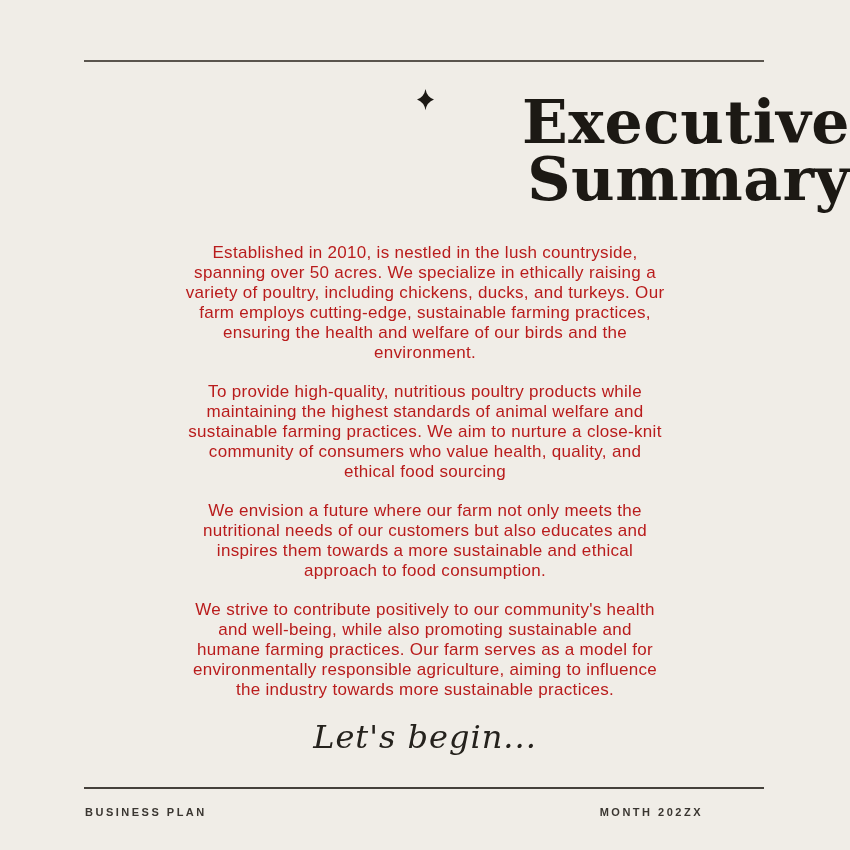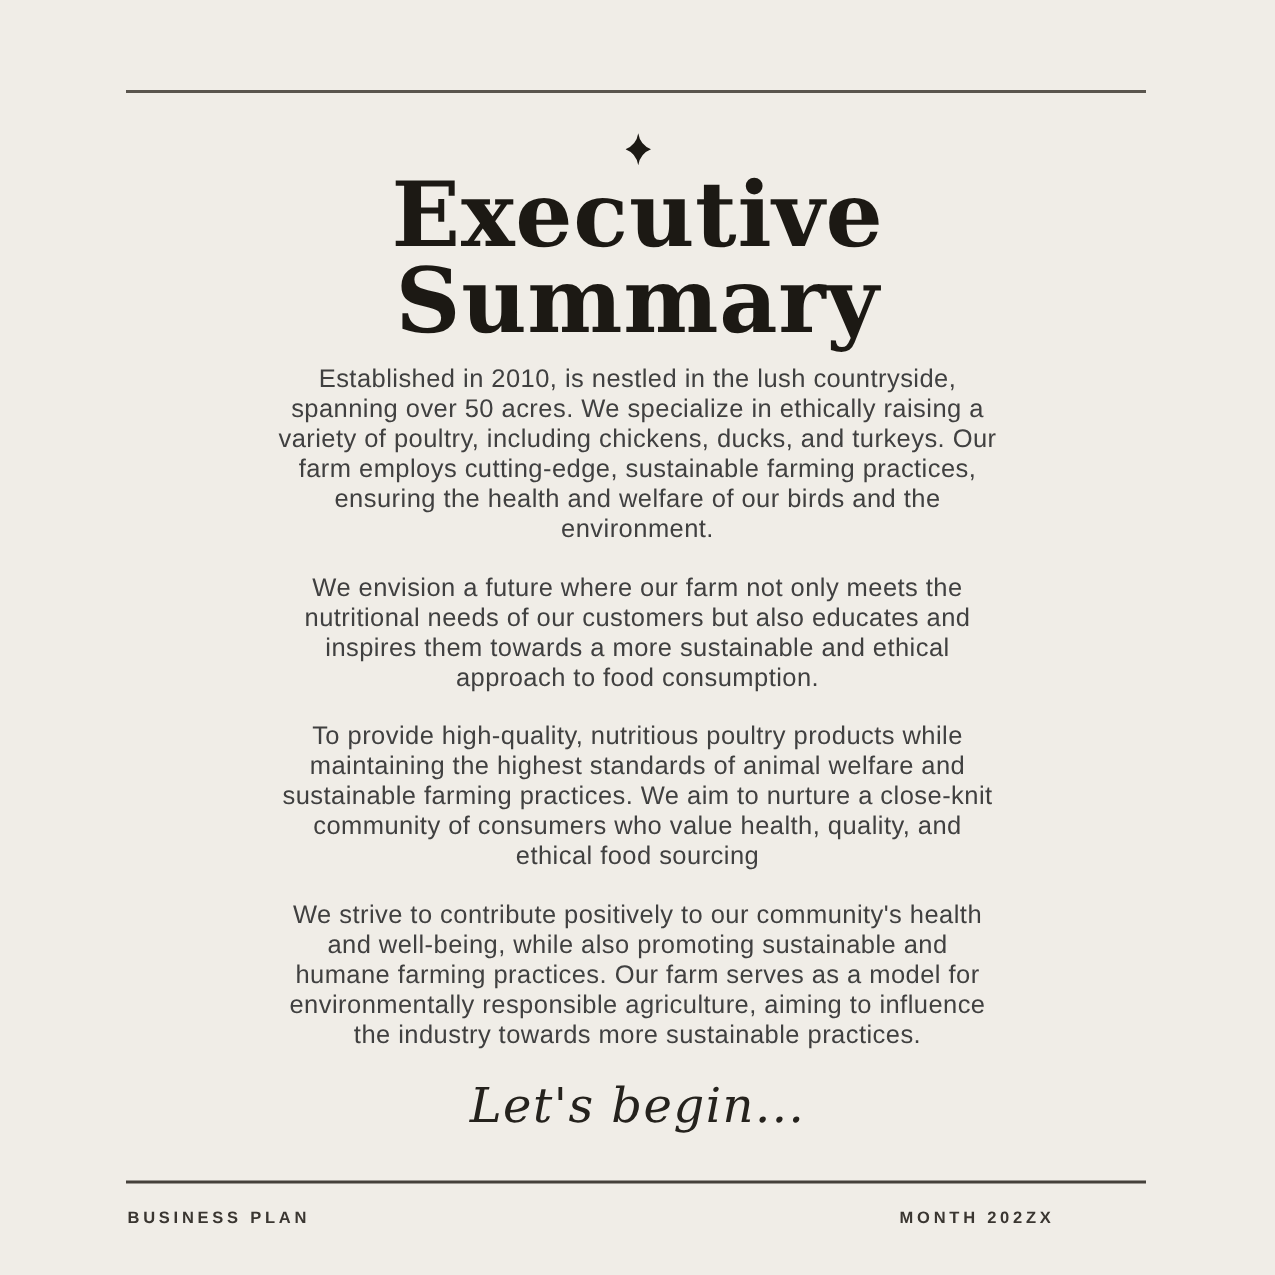--- a/index.html
+++ b/index.html
@@ -17,35 +17,35 @@
     position: absolute; height: 2px; left: 84px; width: 680px;
   }
   .rule-top { top: 60px; background: #5A554E; }
   .rule-bottom { top: 787px; background: #45413B; }
   .sparkle {
     position: absolute; top: 88px; left: 0; width: 100%;
     display: flex; justify-content: center;
   }
   .sparkle svg { width: 17px; height: 23px; display: block; }
   .title {
-    position: absolute; top: 116px; left: 0; width: 100%;
+    position: absolute; top: 94px; left: 0; width: 100%;
     margin: 0;
-    text-align: center;
+    text-align: right;
     font-family: "DejaVu Serif", serif;
     font-weight: 600;
     font-size: 60px;
     line-height: 57px;
     letter-spacing: 0.5px;
     color: #1C1914;
     white-space: pre-line;
   }
   .body-copy {
     position: absolute; top: 243px; left: 85px; width: 680px;
     text-align: center;
-    color: #404040;
+    color: #b91c1c;
     font-size: 17px;
     line-height: 20px;
     letter-spacing: 0.3px;
   }
   .body-copy p {
     margin: 0 0 19px 0;
     white-space: pre-line;
   }
   .signoff {
     position: absolute; top: 718px; left: 0; width: 100%;
@@ -83,29 +83,29 @@
   <h1 class="title">Executive
 Summary</h1>
 
   <div class="body-copy">
     <p>Established in 2010, is nestled in the lush countryside,
 spanning over 50 acres. We specialize in ethically raising a
 variety of poultry, including chickens, ducks, and turkeys. Our
 farm employs cutting-edge, sustainable farming practices,
 ensuring the health and welfare of our birds and the
 environment.</p>
-    <p>We envision a future where our farm not only meets the
-nutritional needs of our customers but also educates and
-inspires them towards a more sustainable and ethical
-approach to food consumption.</p>
     <p>To provide high-quality, nutritious poultry products while
 maintaining the highest standards of animal welfare and
 sustainable farming practices. We aim to nurture a close-knit
 community of consumers who value health, quality, and
 ethical food sourcing</p>
+    <p>We envision a future where our farm not only meets the
+nutritional needs of our customers but also educates and
+inspires them towards a more sustainable and ethical
+approach to food consumption.</p>
     <p>We strive to contribute positively to our community's health
 and well-being, while also promoting sustainable and
 humane farming practices. Our farm serves as a model for
 environmentally responsible agriculture, aiming to influence
 the industry towards more sustainable practices.</p>
   </div>
 
   <div class="signoff">Let's begin...</div>
 
   <div class="rule rule-bottom"></div>

